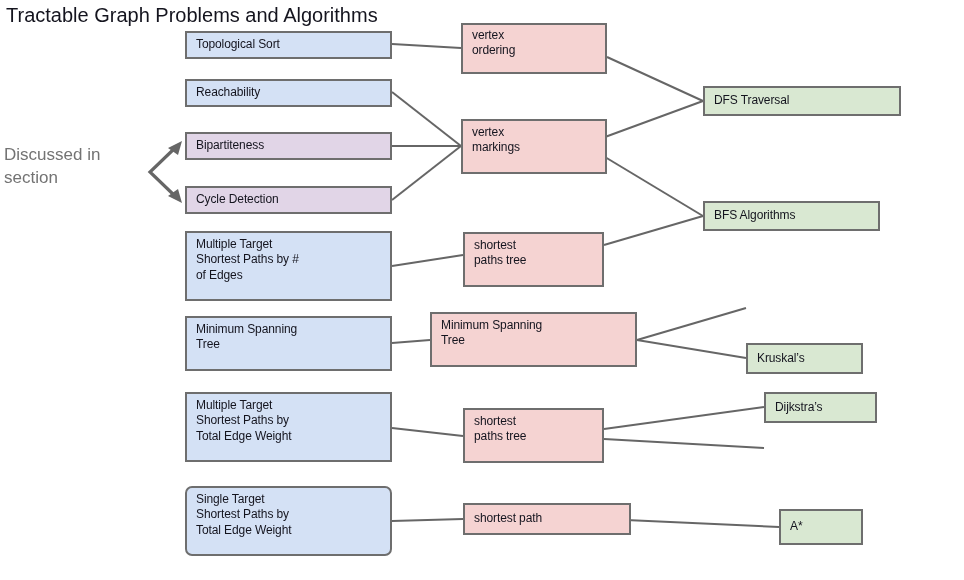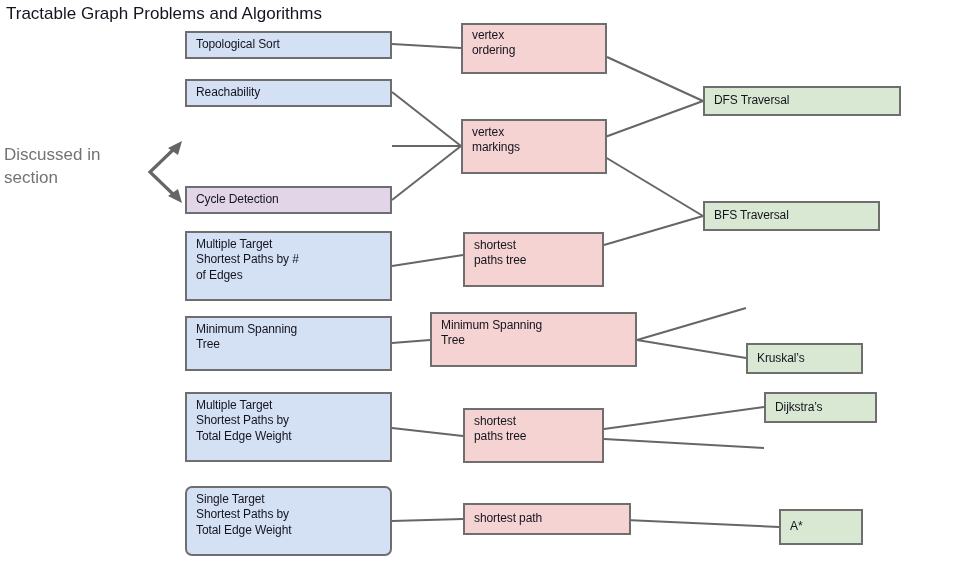--- a/index.html
+++ b/index.html
@@ -45,21 +45,21 @@
   .node.pink   { background: #f5d3d2; }
   .node.green  { background: #d9e8d2; }
   .node-label {
     display: block;
     width: 100%;
   }
   .diagram-title {
     position: absolute;
     left: 6px;
     top: 4px;
-    font-size: 17px;
+    font-size: 20px;
     color: #14141e;
     white-space: nowrap;
   }
   .side-note {
     position: absolute;
     left: 4px;
     top: 144px;
     width: 140px;
     font-size: 17px;
     line-height: 1.35;
@@ -110,20 +110,23 @@
   </svg>
 
   <div class="node blue" style="left:185px; top:31px; width:207px; height:28px;">
     <span class="node-label">Topological Sort</span>
   </div>
 
   <div class="node blue" style="left:185px; top:79px; width:207px; height:28px;">
     <span class="node-label">Reachability</span>
   </div>
 
+  <div class="node purple" style="left:185px; top:132px; width:207px; height:28px;">
+    <span class="node-label">Bipartiteness</span>
+  </div>
 
   <div class="node purple" style="left:185px; top:186px; width:207px; height:28px;">
     <span class="node-label">Cycle Detection</span>
   </div>
 
   <div class="node blue" style="left:185px; top:231px; width:207px; height:70px; align-items:flex-start; padding-top:4px;">
     <span class="node-label">Multiple Target
 Shortest Paths by #
 of Edges</span>
   </div>
@@ -172,21 +175,21 @@
 
   <div class="node pink" style="left:463px; top:503px; width:168px; height:32px;">
     <span class="node-label">shortest path</span>
   </div>
 
   <div class="node green" style="left:703px; top:86px; width:198px; height:30px;justify-content:flex-end;">
     <span class="node-label">DFS Traversal</span>
   </div>
 
   <div class="node green" style="left:703px; top:201px; width:177px; height:30px;">
-    <span class="node-label">BFS Traversal</span>
+    <span class="node-label">BFS Algorithms</span>
   </div>
 
 
   <div class="node green" style="left:746px; top:343px; width:117px; height:31px;">
     <span class="node-label">Kruskal’s</span>
   </div>
 
   <div class="node green" style="left:764px; top:392px; width:113px; height:31px;">
     <span class="node-label">Dijkstra’s</span>
   </div>

